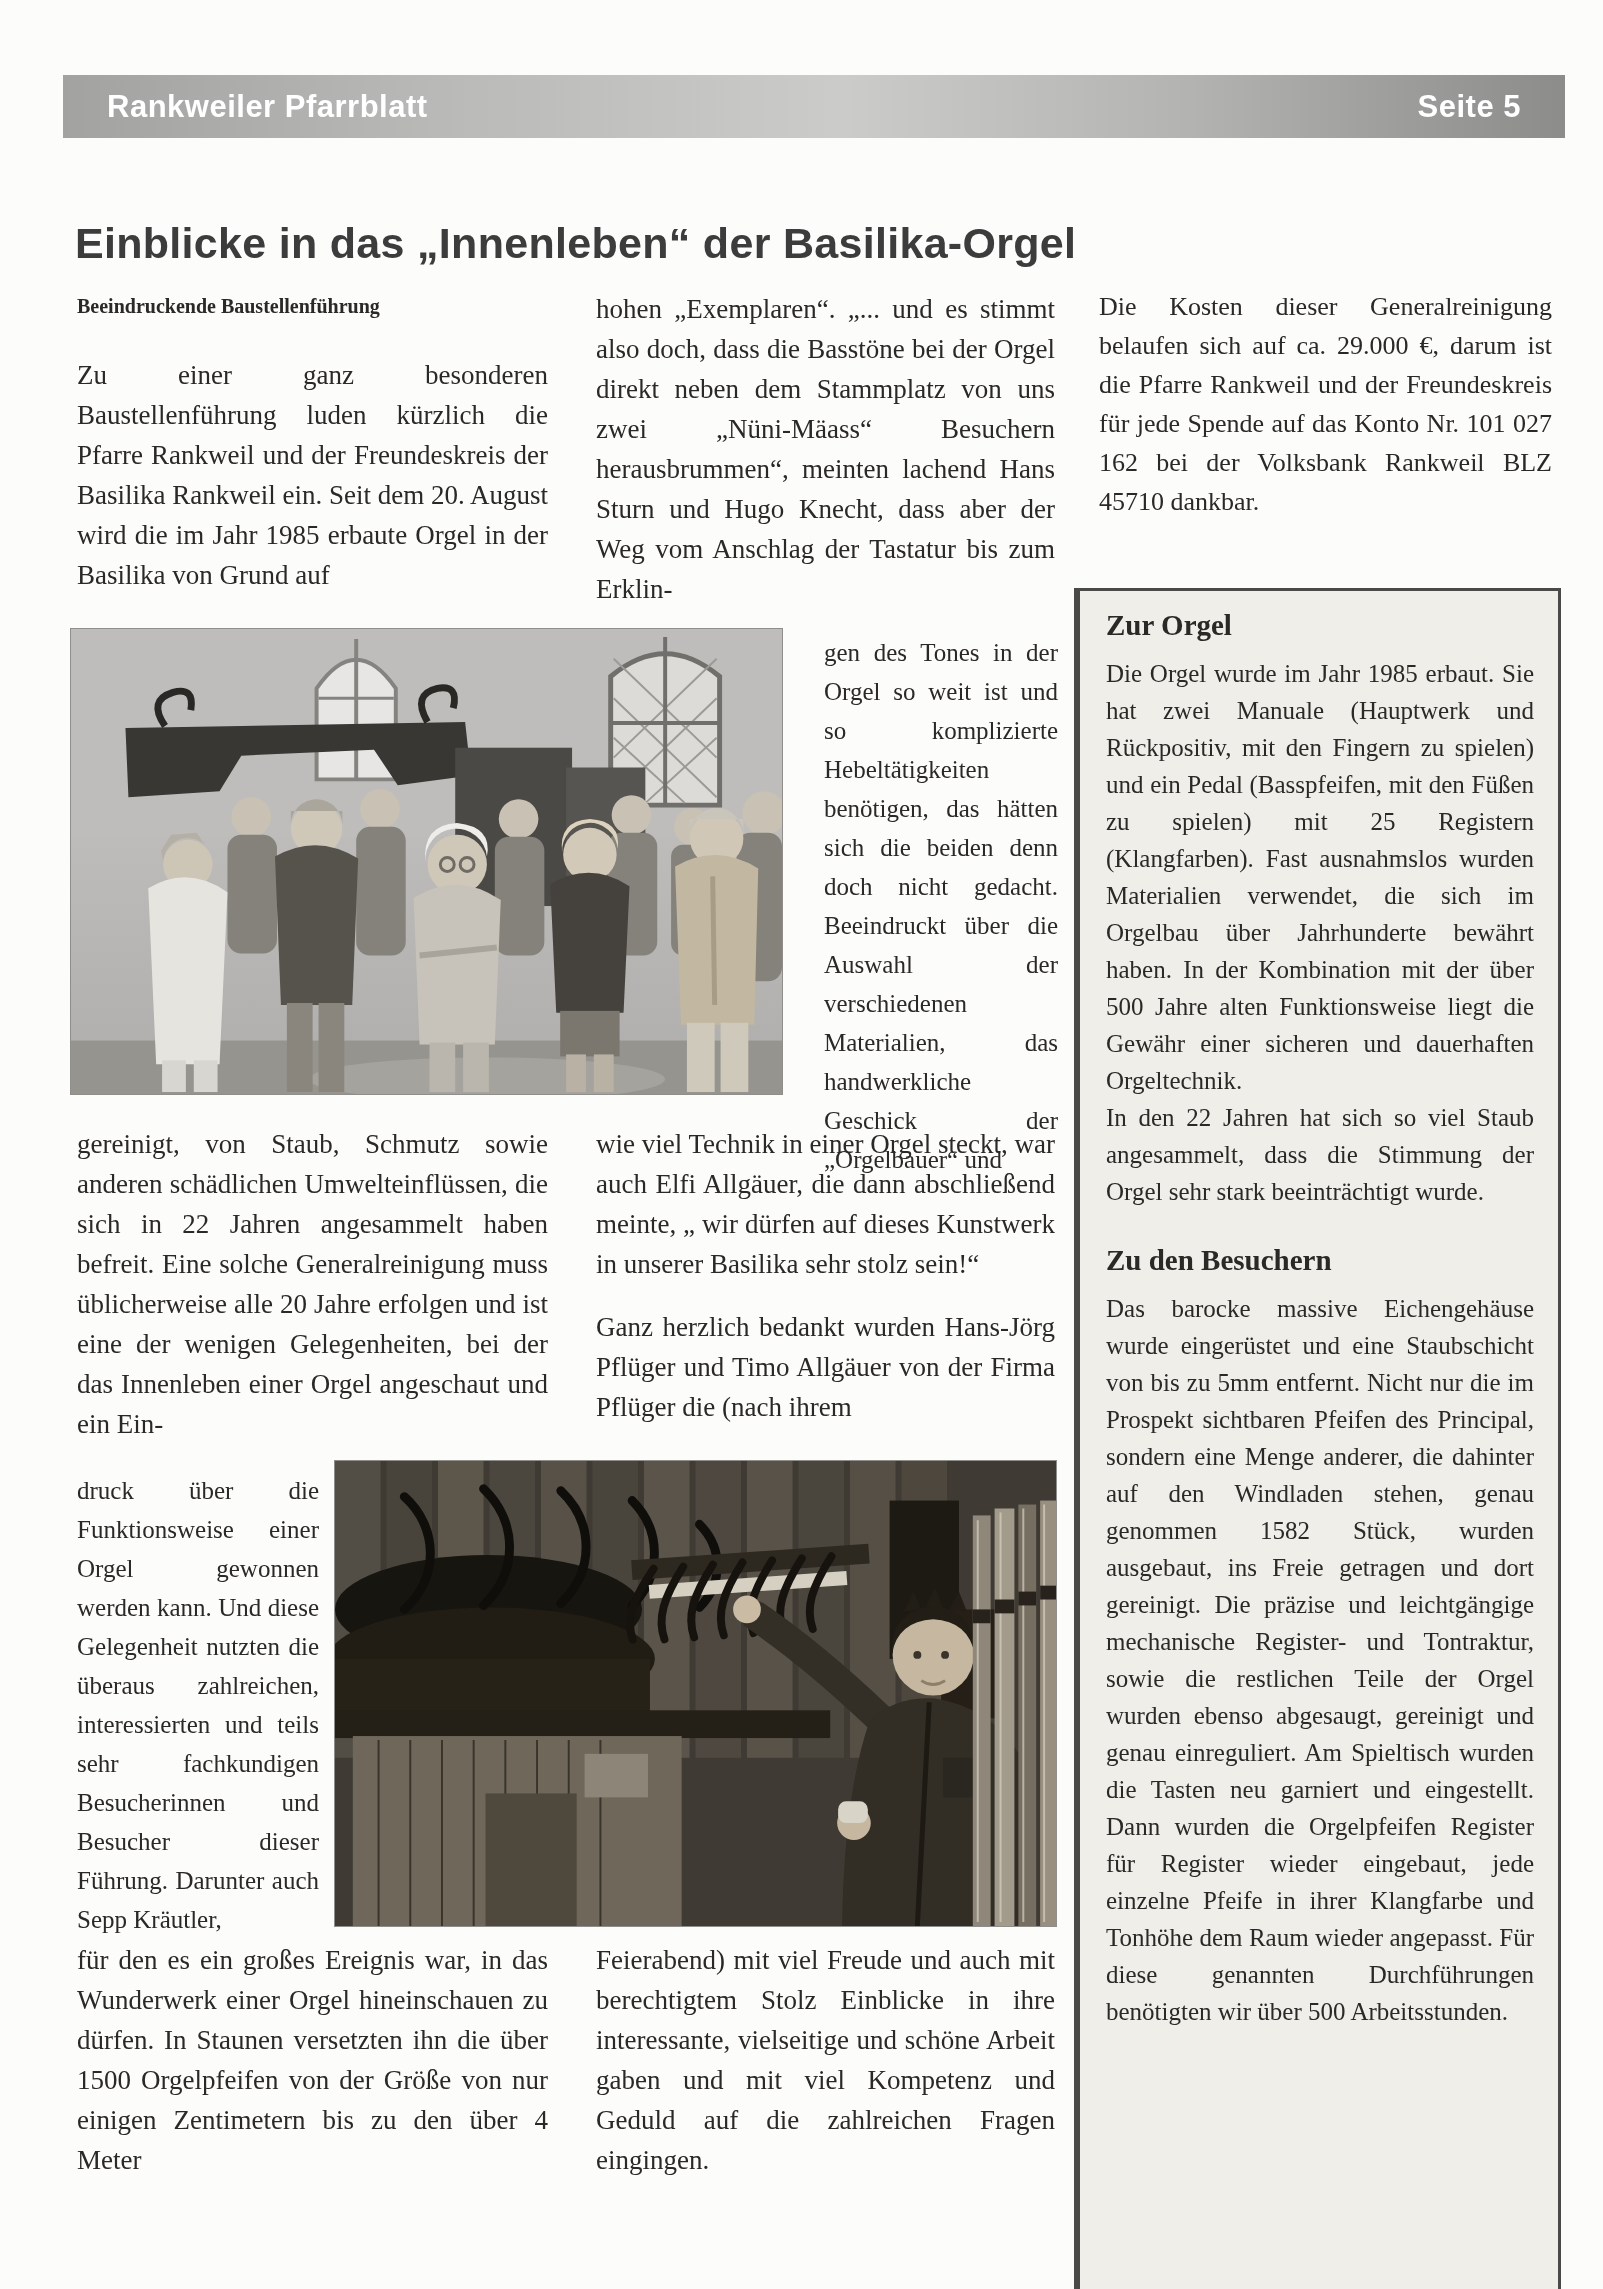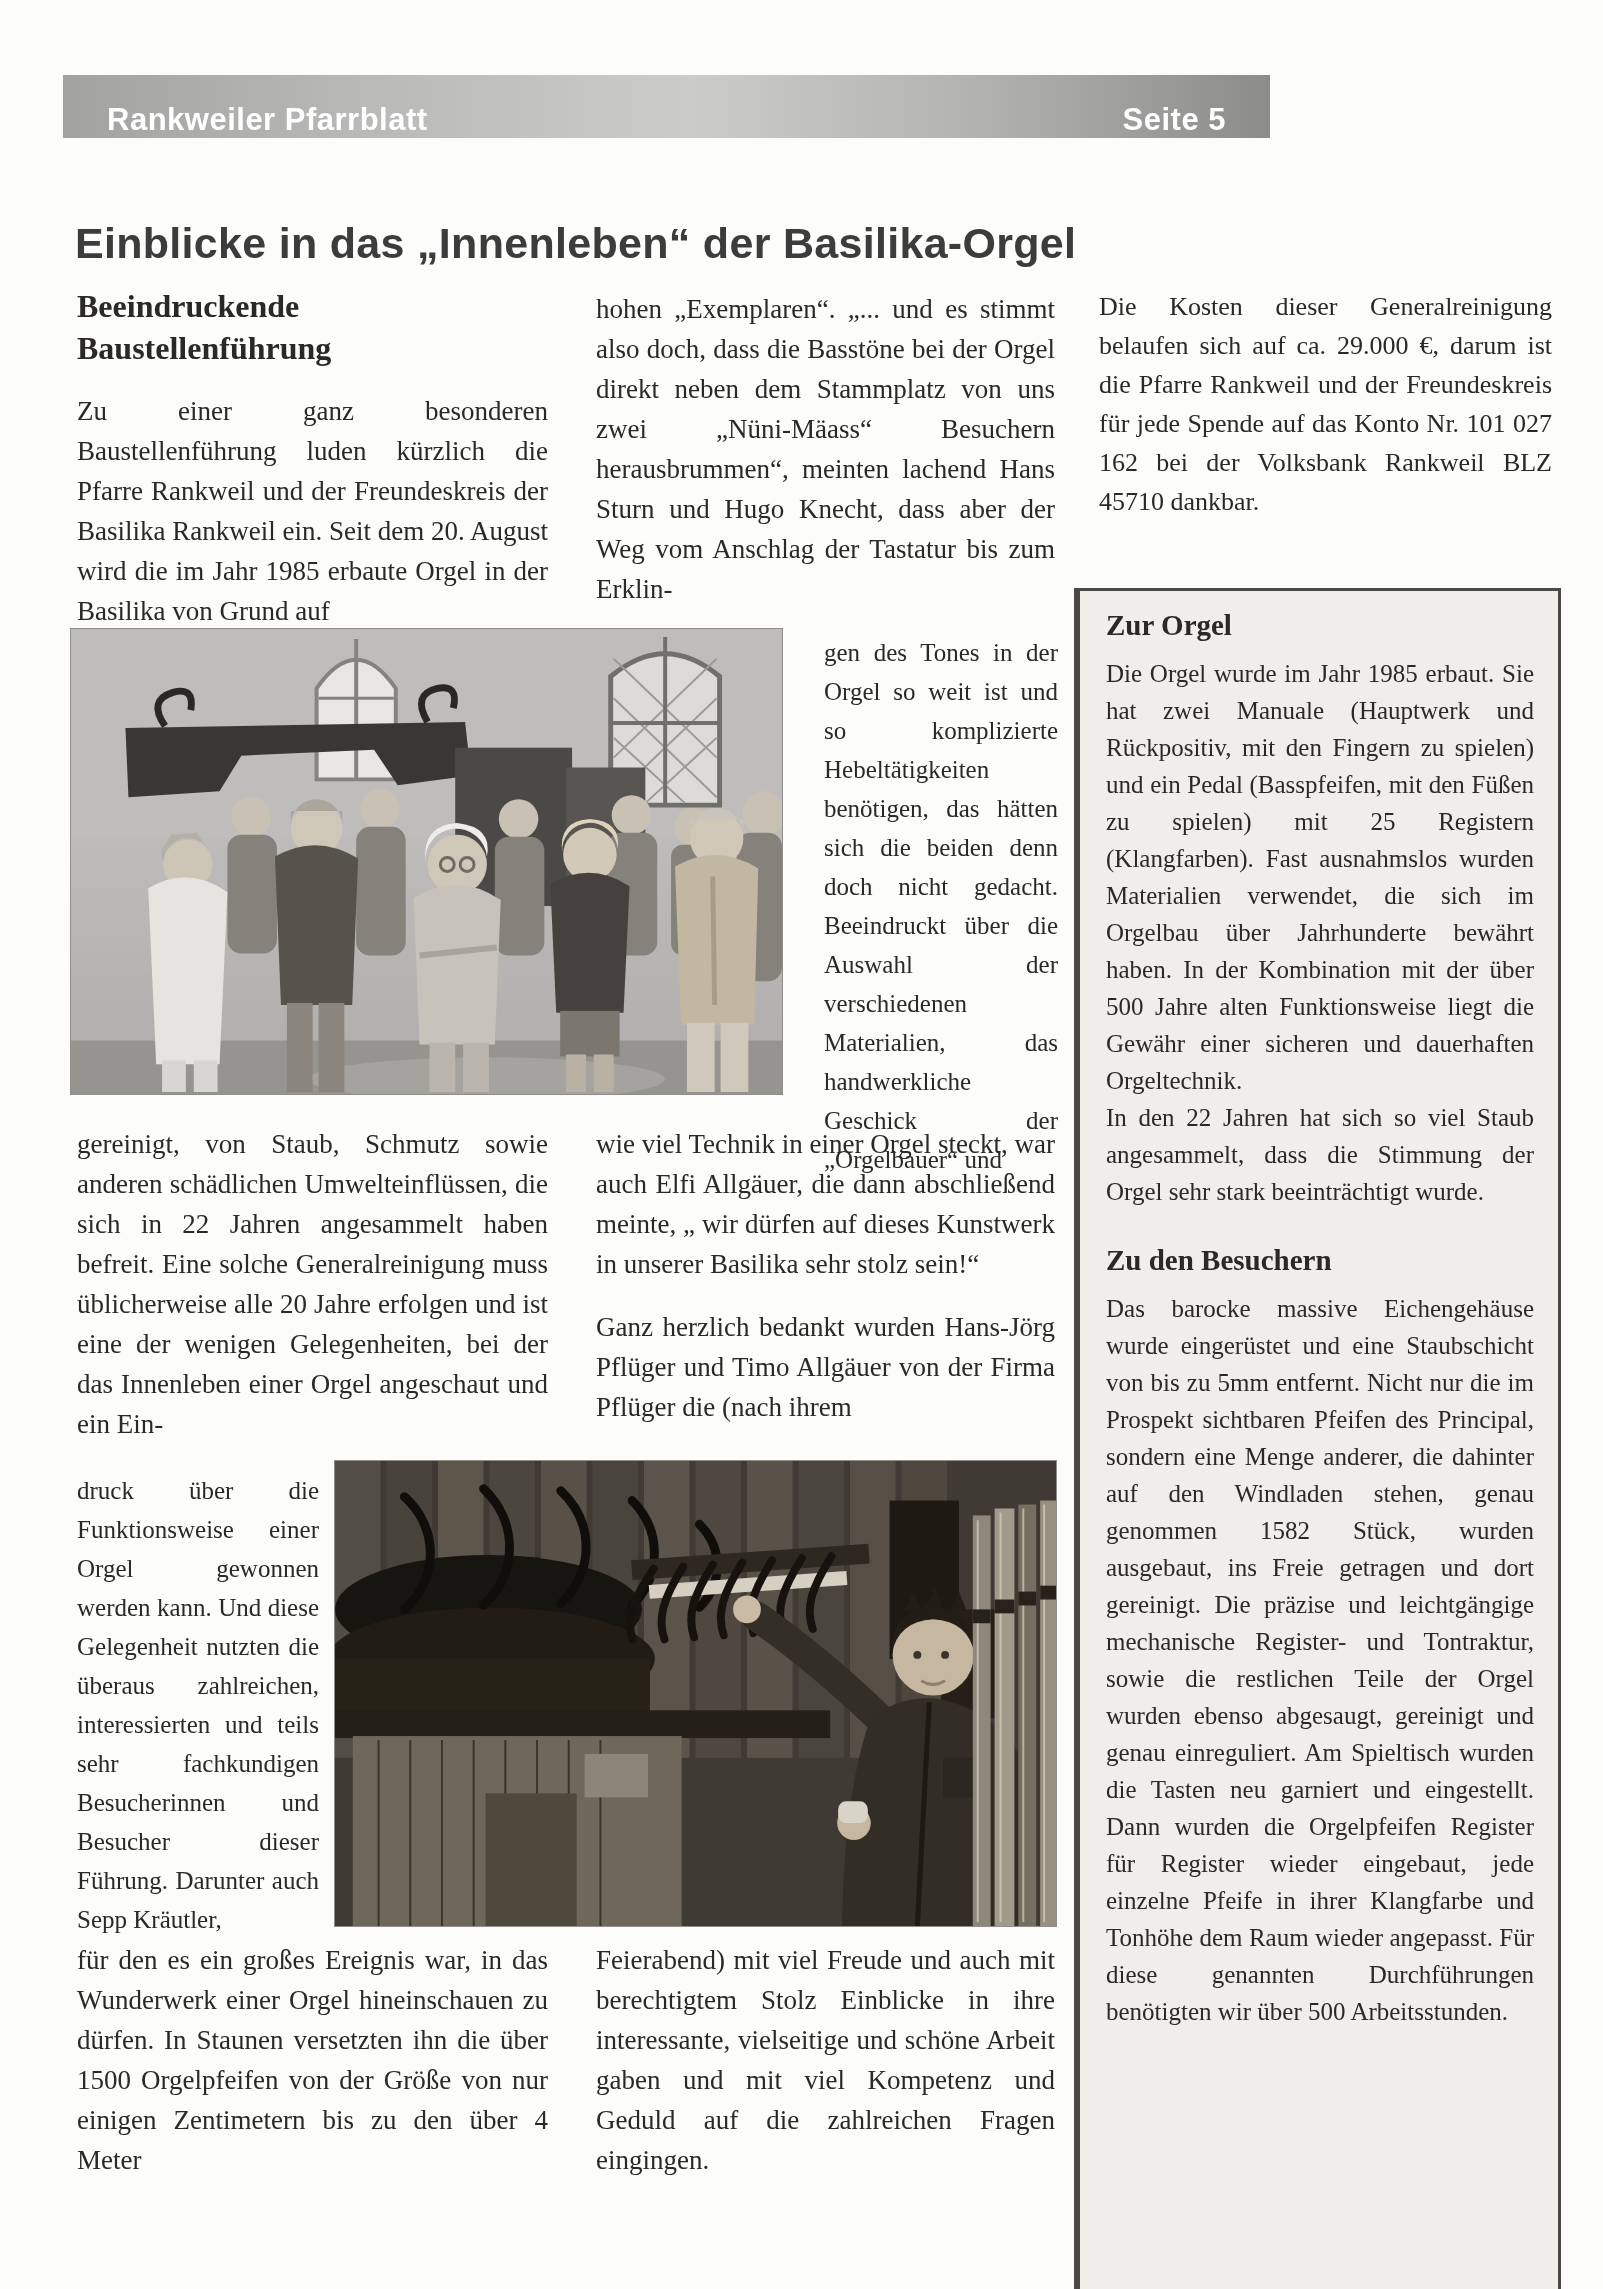--- a/index.html
+++ b/index.html
@@ -6,23 +6,23 @@
   .page{
     position:relative;
     width:1604px;height:2290px;
     background:#fcfcfa;
     font-family:"Liberation Serif","DejaVu Serif",serif;
     color:#2b2927;
     overflow:hidden;
   }
   
   .masthead{
-    position:absolute;left:63px;top:75px;width:1207px;height:63px;
+    position:absolute;left:63px;top:75px;width:1502px;height:63px;
     background:linear-gradient(90deg,#a2a2a0 0%,#b9b9b7 25%,#cbcbc9 52%,#b3b3b1 75%,#8c8c8a 100%);
-    display:flex;align-items:flex-end;justify-content:space-between;
+    display:flex;align-items:center;justify-content:space-between;
     padding:0 44px;box-sizing:border-box;
     font-family:"Liberation Sans","DejaVu Sans",sans-serif;
     font-weight:bold;font-size:31px;color:#ffffff;
     letter-spacing:0.5px;
   }
   
   .headline{
     position:absolute;left:75px;top:190px;width:1188px;
     font-family:"Liberation Sans","DejaVu Sans",sans-serif;
     font-weight:bold;font-size:43px;color:#3c3c3c;letter-spacing:0.3px;
@@ -31,22 +31,22 @@
   .tblock{
     position:absolute;
     font-size:27px;line-height:40px;
     text-align:justify;
     hyphens:auto;-webkit-hyphens:auto;
   }
   .tblock p{margin:0;}
   .tblock p + p{margin-top:23px;}
   .narrow{font-size:25px;line-height:39px;margin-top:24px;}
   .subhead{
-    font-weight:bold;font-size:32px;line-height:42px;
-    text-align:left;margin:0 0 22px 0;
+    font-weight:bold;font-size:20px;line-height:42px;
+    text-align:left;margin:0 0 28px 0;
   }
   .byline{
     font-family:"Liberation Sans","DejaVu Sans",sans-serif;
     font-style:italic;font-size:24px;color:#3a3a38;
     text-align:right;margin-top:10px;
   }
   
   .photo{position:absolute;overflow:hidden;outline:1px solid #8f8e8a;}
   .photo svg{display:block;width:100%;height:100%;}
   

